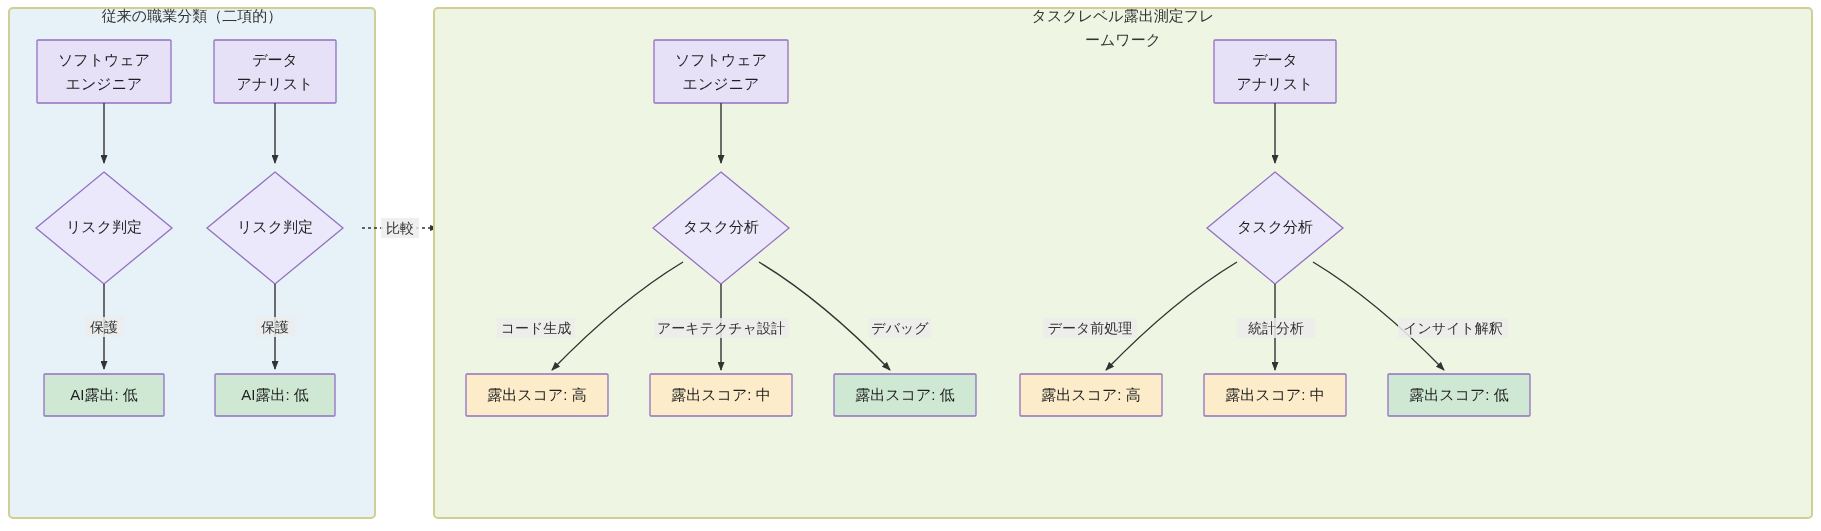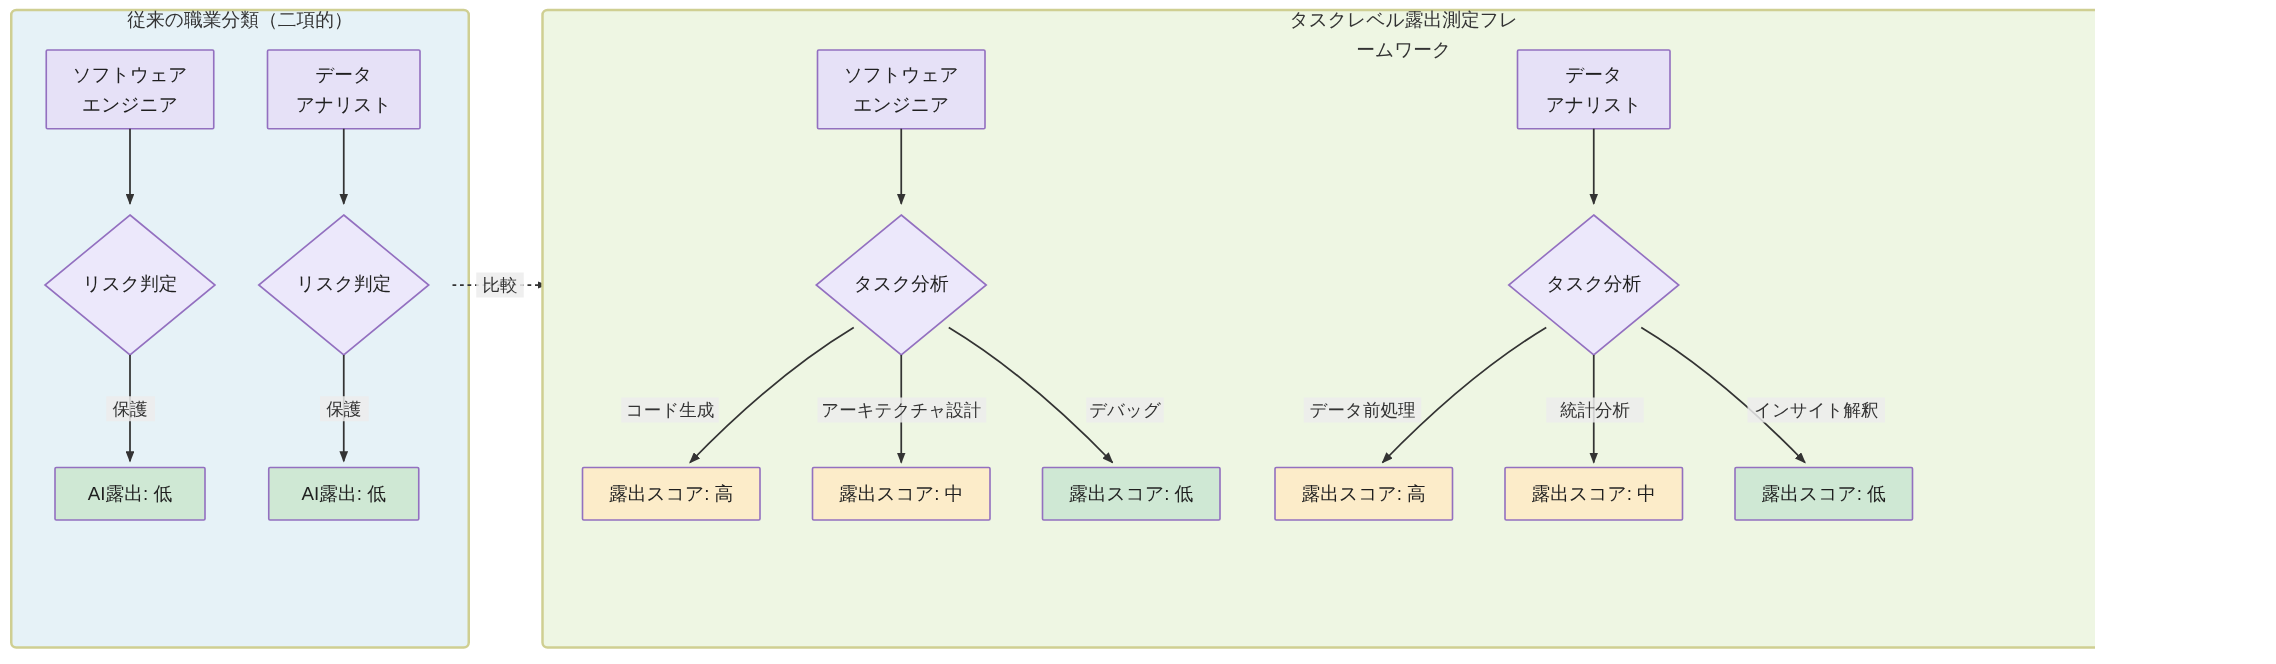--- a/index.html
+++ b/index.html
@@ -3,21 +3,21 @@
 <meta charset="utf-8">
 <style>
   html, body {
     margin: 0;
     padding: 0;
     background: #ffffff;
     font-family: "Liberation Sans", "DejaVu Sans", sans-serif;
   }
   #diagram-root {
     position: relative;
-    width: 1676px;
+    width: 1821px;
     height: 531px;
     background: #ffffff;
     overflow: hidden;
   }
   svg { display: block; }
 
   .subgraph-rect {
     stroke-width: 2px;
     rx: 4px;
     ry: 4px;

